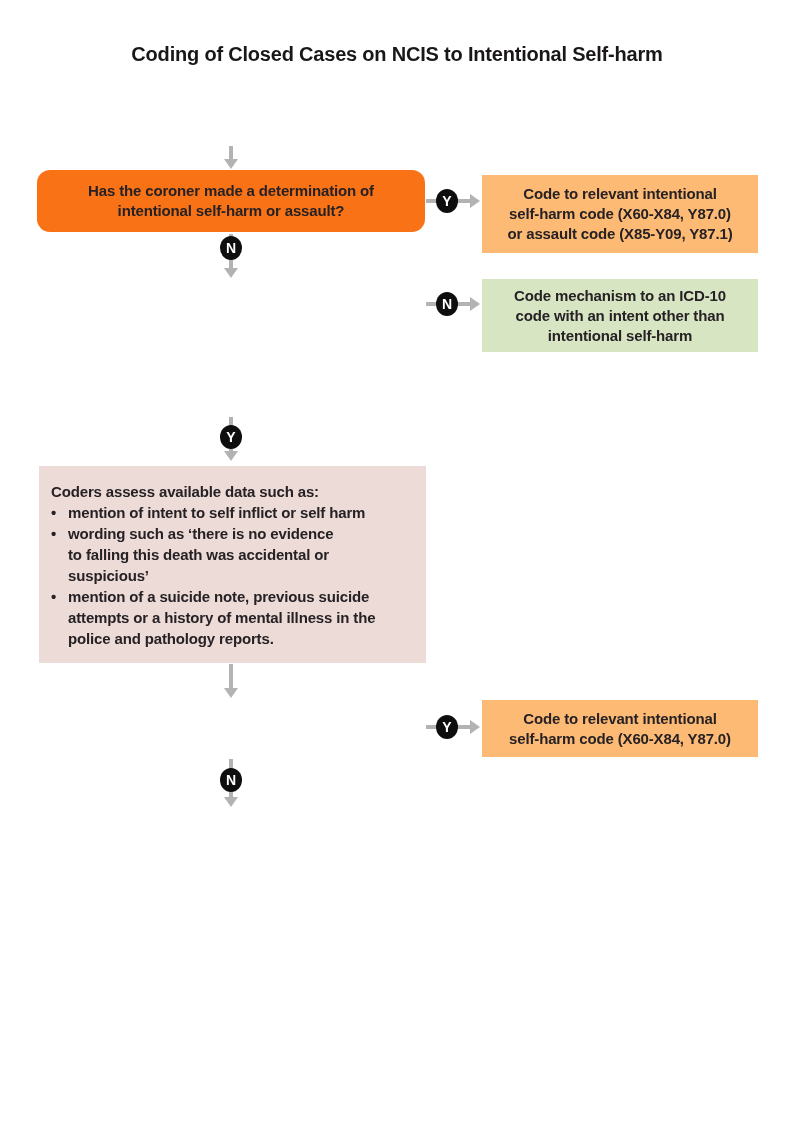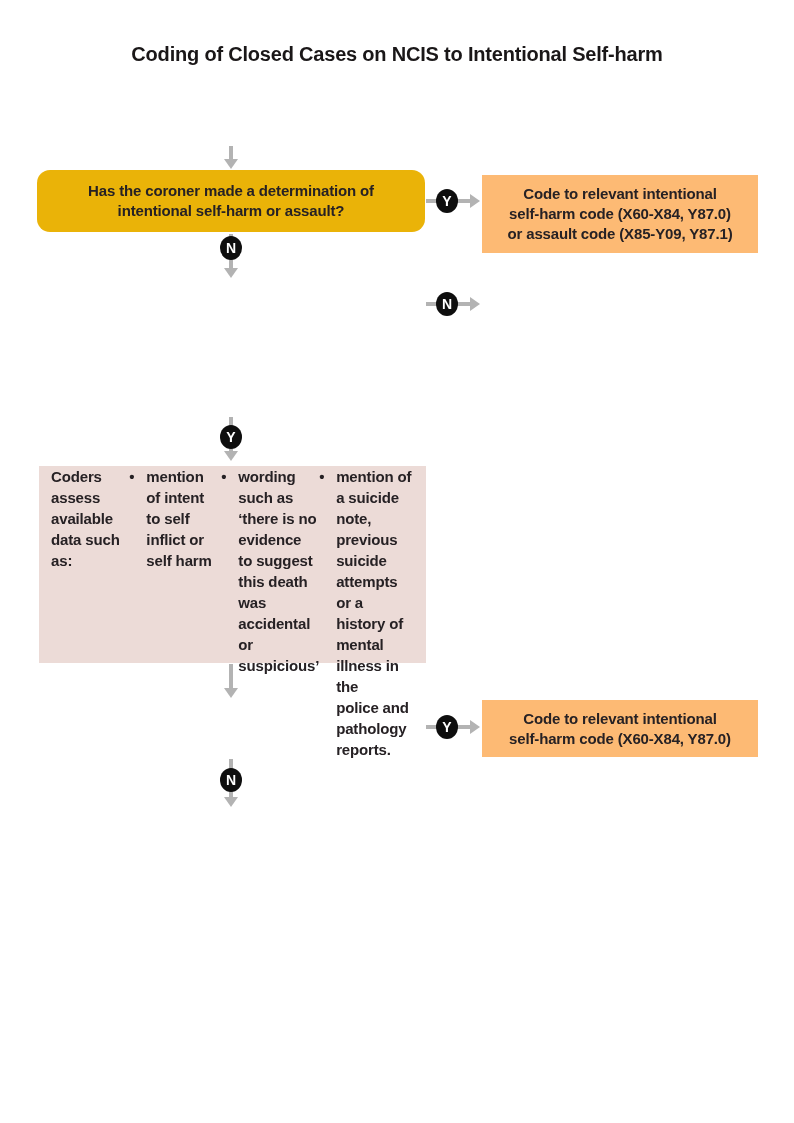--- a/index.html
+++ b/index.html
@@ -29,35 +29,36 @@
     justify-content:center;
     text-align:center;
     font-size:15px;
     font-weight:bold;
     line-height:20px;
     letter-spacing:-0.15px;
     white-space:pre-line;
     padding:4px 10px;
   }
   .pink{background:#ecdbd7;}
-  .lav{background:#eab308;border-radius:13px;}
+  .lav{background:#f97316;border-radius:13px;}
   .yellow{background:#fdba74;}
   .green{background:#d7e5c3;}
 
   .b-start{left:38px;top:96px;width:387px;height:48px;}
   .b-q1{left:37px;top:170px;width:388px;height:62px;}
   .b-q1yes{left:482px;top:175px;width:276px;height:78px;}
   .b-q2{left:37px;top:280px;width:388px;height:135px;}
   .b-q2no{left:482px;top:279px;width:276px;height:73px;}
   .b-assess{
     left:39px;top:466px;width:387px;height:197px;
+    flex-direction:column;
     align-items:flex-start;
     justify-content:center;
     text-align:left;
-    padding:0 12px;
+    padding:14px 12px;
     line-height:21px;
   }
   .b-q3{left:37px;top:700px;width:388px;height:57px;}
   .b-q3yes{left:482px;top:700px;width:276px;height:57px;}
   .b-q3no{left:37px;top:810px;width:388px;height:58px;}
 
   .bullet-row{display:flex;align-items:flex-start;}
   .bullet-marker{width:17px;flex:0 0 17px;}
   .bullet-text{white-space:pre-line;}
 
@@ -126,31 +127,34 @@
 
 
   <div class="box lav b-q1">Has the coroner made a determination of
 intentional self-harm or assault?</div>
 
   <div class="box yellow b-q1yes">Code to relevant intentional
 self-harm code (X60-X84, Y87.0)
 or assault code (X85-Y09, Y87.1)</div>
 
 
+  <div class="box green b-q2no">Code mechanism to an ICD-10
+code with an intent other than
+intentional self-harm</div>
 
   <div class="box pink b-assess">
     <div>Coders assess available data such as:</div>
     <div class="bullet-row">
       <span class="bullet-marker">•</span>
       <span class="bullet-text">mention of intent to self inflict or self harm</span>
     </div>
     <div class="bullet-row">
       <span class="bullet-marker">•</span>
       <span class="bullet-text">wording such as ‘there is no evidence
-to suggest this death was accidental or
+to falling this death was accidental or
 suspicious’</span>
     </div>
     <div class="bullet-row">
       <span class="bullet-marker">•</span>
       <span class="bullet-text">mention of a suicide note, previous suicide
 attempts or a history of mental illness in the
 police and pathology reports.</span>
     </div>
   </div>
 

